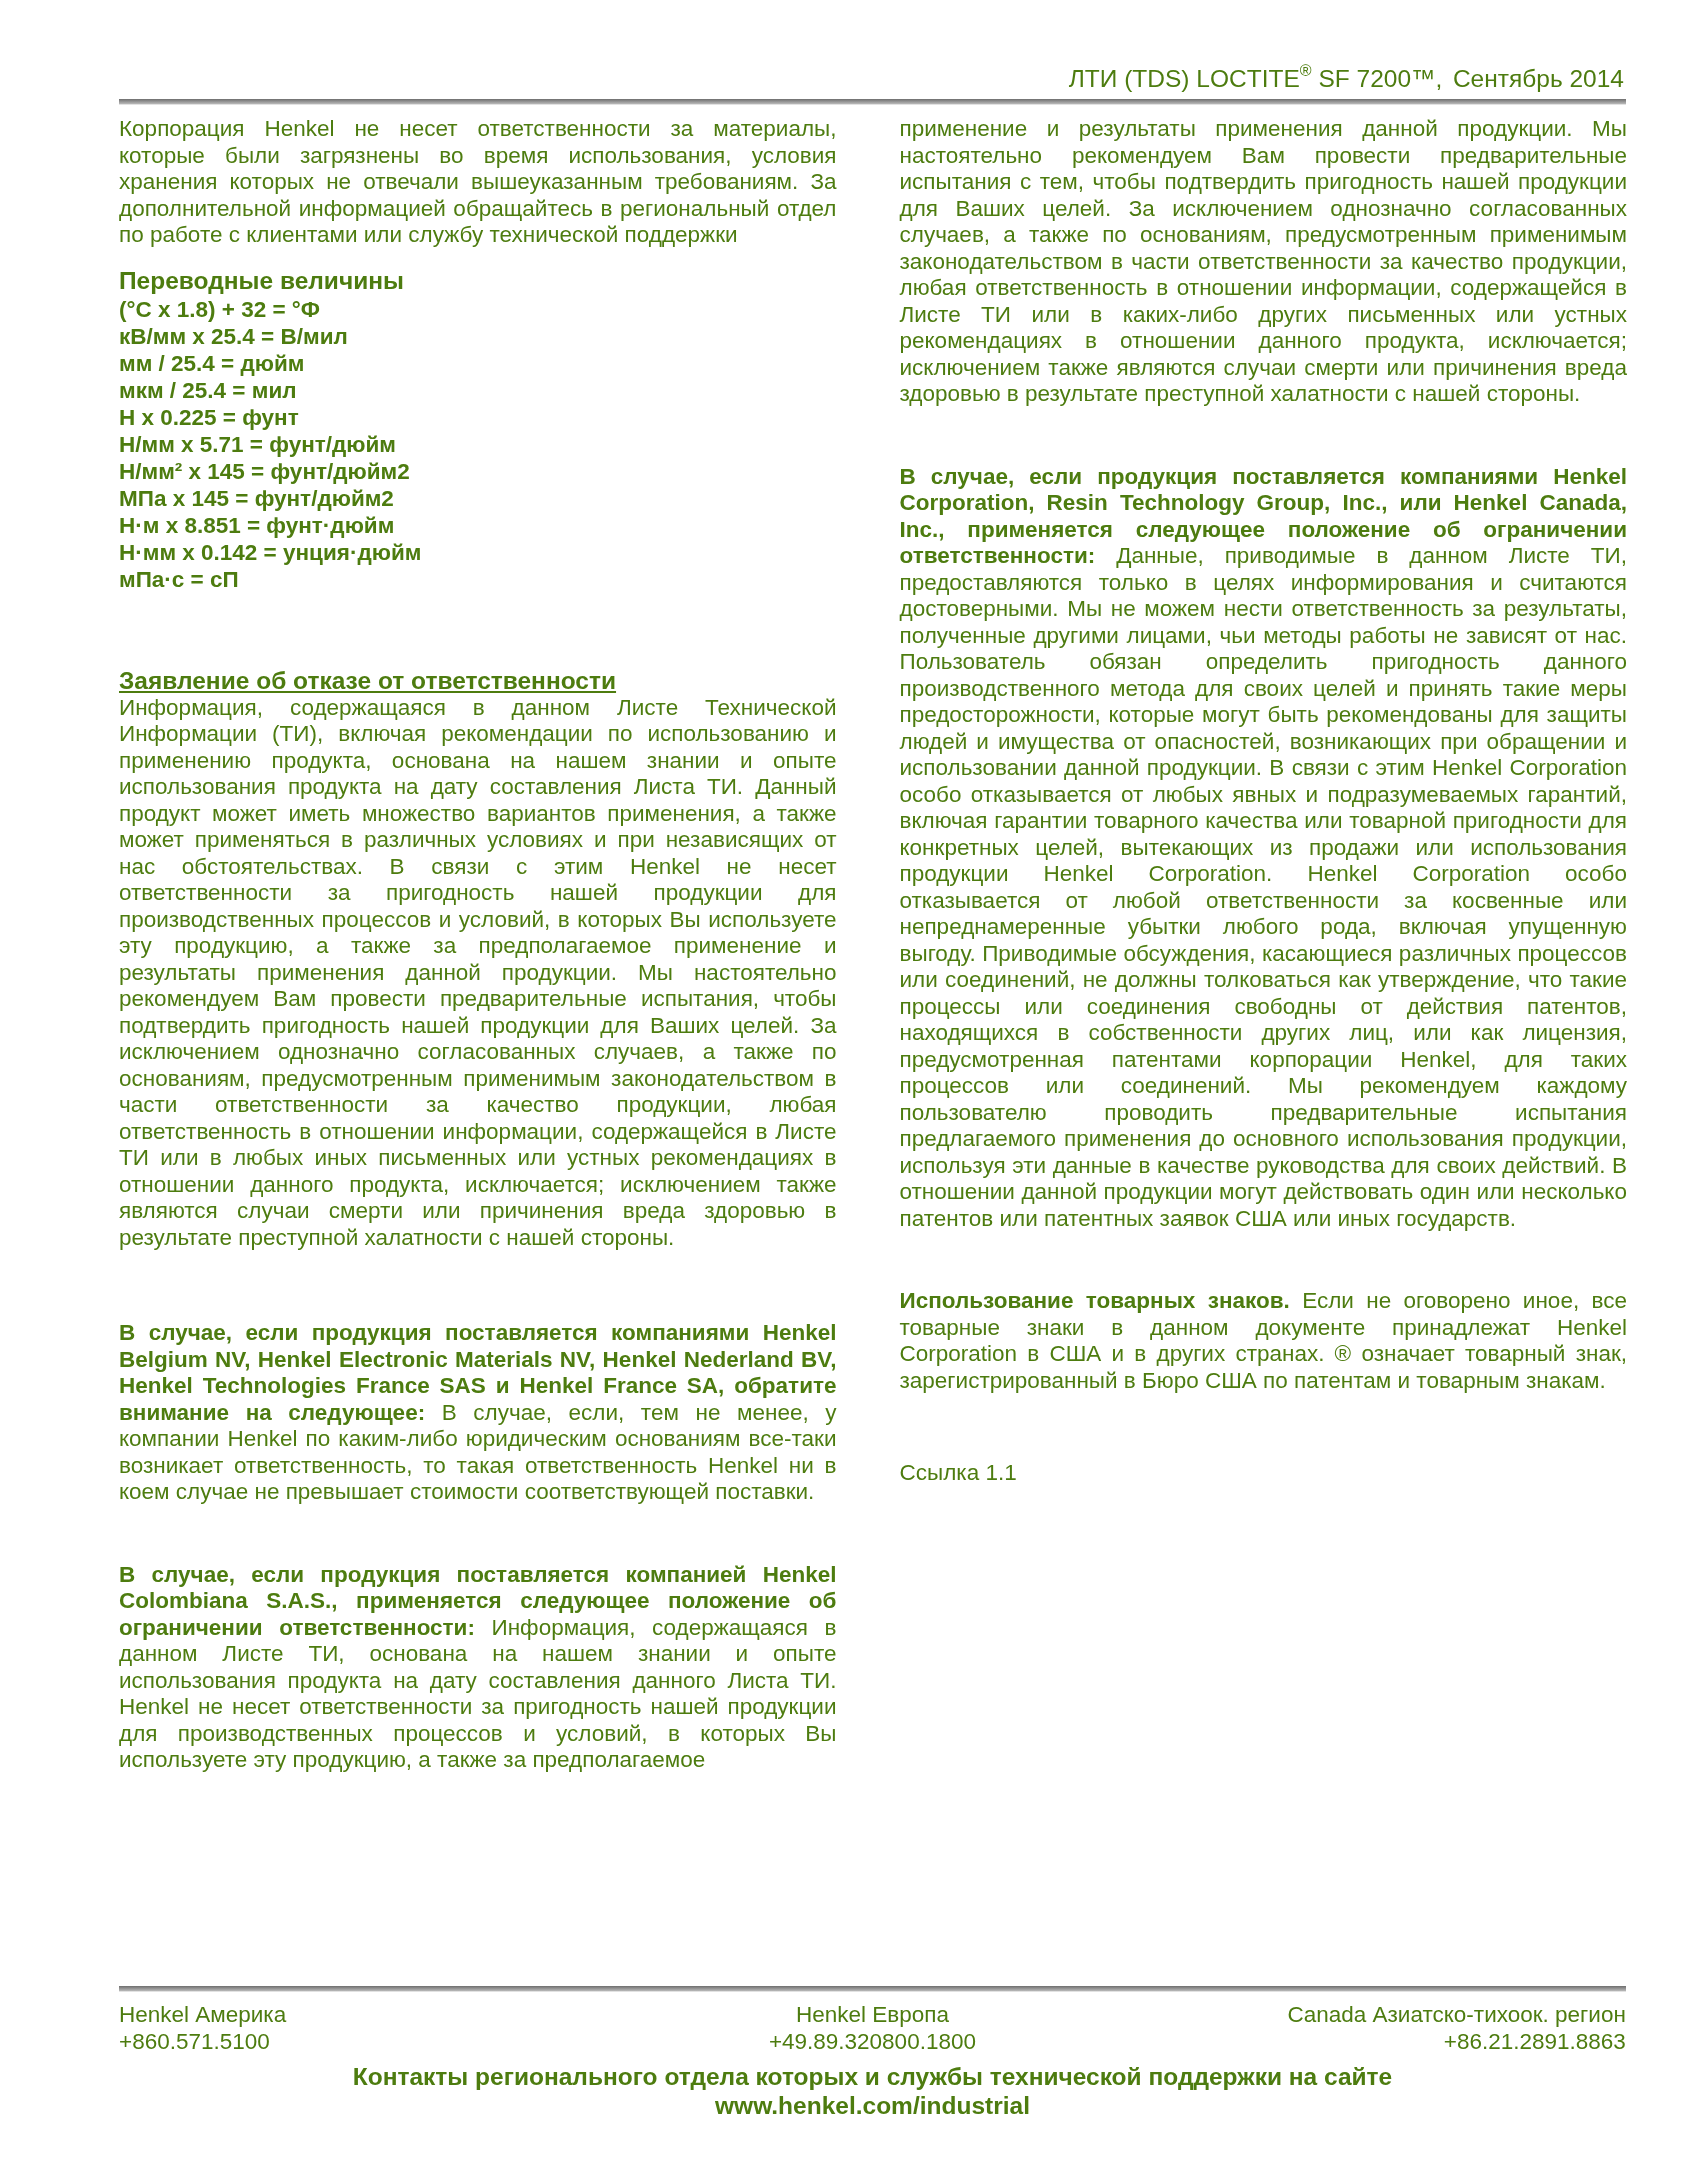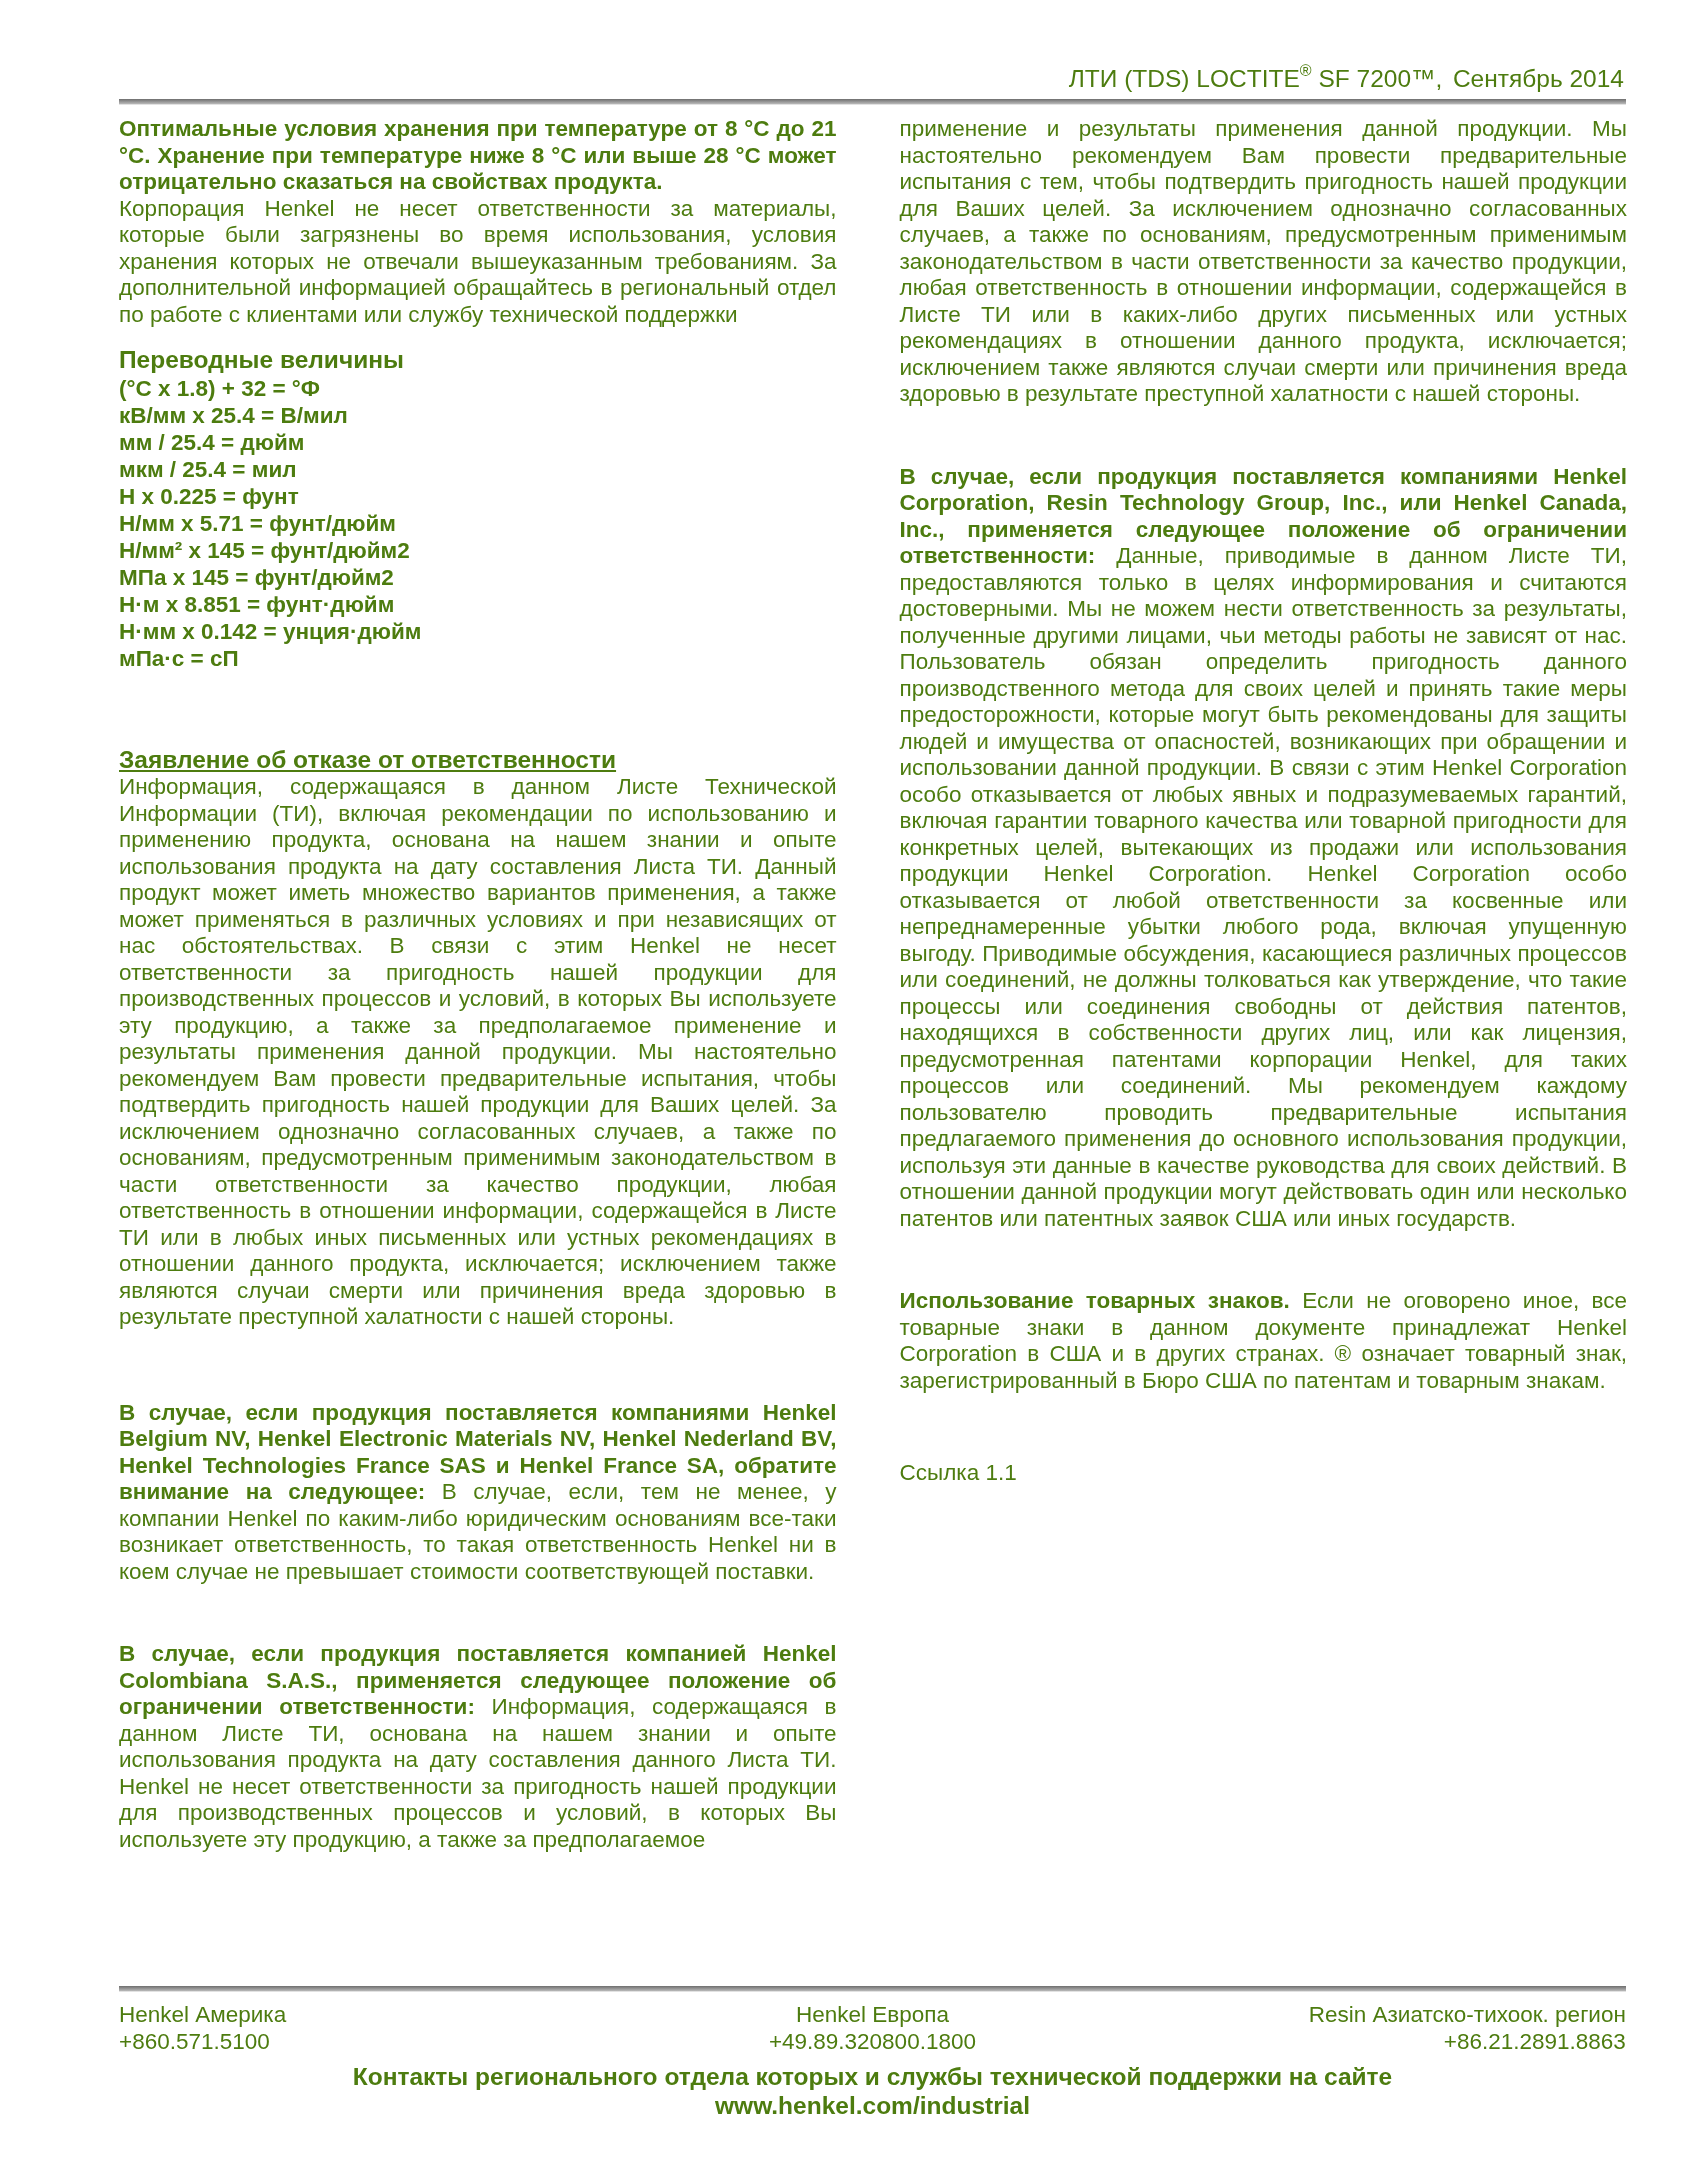--- a/index.html
+++ b/index.html
@@ -82,21 +82,20 @@
 
   <div class="header">
     <span><span>ЛТИ (TDS) LOCTITE</span><sup>®</sup><span> SF 7200™,</span></span><span class="hdr-date">Сентябрь 2014</span>
   </div>
 
   <div class="rule rule-top"></div>
 
   <div class="columns">
 
     <div class="col col-left">
-      <p class="just bold">Оптимальные условия хранения при температуре от 8 °C до 21 °C.  Хранение при температуре ниже 8 °C или выше 28 °C может отрицательно сказаться на свойствах продукта.</p>
       <p class="just">Корпорация Henkel не несет ответственности за материалы, которые были загрязнены во время использования, условия хранения которых не отвечали вышеуказанным требованиям. За дополнительной информацией обращайтесь в региональный отдел по работе с клиентами или службу технической поддержки</p>
 
       <h3 class="gap-sm">Переводные величины</h3>
       <div class="conv-list">
 
       <div class="conv">(°C x 1.8) + 32 = °Ф</div>
           <div class="conv">кВ/мм x 25.4 = В/мил</div>
           <div class="conv">мм / 25.4 = дюйм</div>
           <div class="conv">мкм / 25.4 = мил</div>
           <div class="conv">Н x 0.225 = фунт</div>
@@ -133,21 +132,21 @@
     <div class="footer-cols">
       <div class="fc fc-left">
         <div>Henkel Америка</div>
         <div>+860.571.5100</div>
       </div>
       <div class="fc fc-mid">
         <div>Henkel Европа</div>
         <div>+49.89.320800.1800</div>
       </div>
       <div class="fc fc-right">
-        <div>Resin Азиатско-тихоок. регион</div>
+        <div>Canada Азиатско-тихоок. регион</div>
         <div>+86.21.2891.8863</div>
       </div>
     </div>
     <div class="fbold fbold-first">Контакты регионального отдела которых и службы технической поддержки на сайте</div>
     <div class="fbold">www.henkel.com/industrial</div>
   </div>
 
 </div>
 
 

